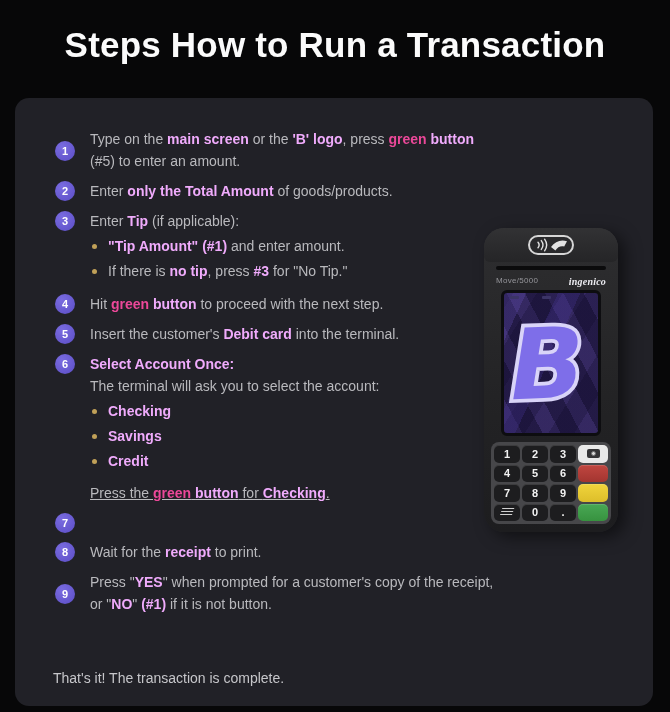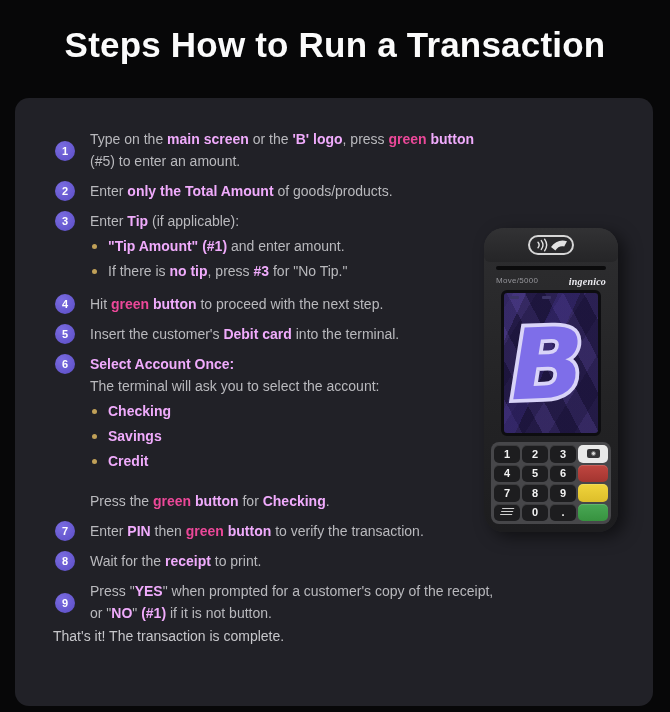--- a/index.html
+++ b/index.html
@@ -20,23 +20,23 @@
          color:#fff;font-size:11px;font-weight:700;
          display:flex;align-items:center;justify-content:center;}
   .stepbody{margin-left:15px;font-size:14px;line-height:22px;color:#b9b9bd;}
   .line{white-space:nowrap;}
   .t-b{color:#f0abfc;font-weight:700;}
   .t-g{color:#ec4899;font-weight:700;}
   .bullets{margin-top:3px;}
   .bullet{display:flex;margin-bottom:3px;}
   .dot{width:5px;height:5px;border-radius:50%;background:#c0a058;flex:0 0 5px;
        margin:9px 11px 0 2px;}
-  .after{margin-top:18px;}
-
-  .footer{position:absolute;left:38px;top:530px;font-size:14px;color:#c6c6ca;white-space:nowrap;}
+  .after{margin-top:10px;text-decoration:underline;}
+
+  .footer{position:absolute;left:38px;top:572px;font-size:14px;color:#c6c6ca;white-space:nowrap;}
 
   
   .terminal{position:absolute;left:455px;top:126px;width:160px;height:312px;}
   .tbody{position:absolute;left:14px;top:4px;width:134px;height:304px;border-radius:20px;
          background:linear-gradient(180deg,#2e2e30,#232325 55%,#1d1d1f);
          box-shadow:7px 5px 16px rgba(0,0,0,.5);}
   .tbody::after{content:"";position:absolute;right:-6px;top:58px;height:176px;width:13px;
          background:#19191b;border-radius:10px;z-index:-1;}
   .tcap{height:34px;border-radius:20px 20px 6px 6px;
         background:linear-gradient(180deg,#323234,#252527);
@@ -148,23 +148,20 @@
               <div>
                 <div class="line"><span class="t-b">Credit</span></div>
               </div>
             </div>
           </div>
           <div class="line after"><span class="t-n">Press the </span><span class="t-g">green</span><span class="t-n"> </span><span class="t-b">button</span><span class="t-n"> for </span><span class="t-b">Checking</span><span class="t-n">.</span></div>
         </div>
       </div>
       <div class="step">
         <div class="badge">7</div>
-        <div class="stepbody">
-          <div class="line"><span class="t-n">Enter </span><span class="t-b">PIN</span><span class="t-n"> then </span><span class="t-g">green</span><span class="t-n"> </span><span class="t-b">button</span><span class="t-n"> to verify the transaction.</span></div>
-        </div>
       </div>
       <div class="step">
         <div class="badge">8</div>
         <div class="stepbody">
           <div class="line"><span class="t-n">Wait for the </span><span class="t-b">receipt</span><span class="t-n"> to print.</span></div>
         </div>
       </div>
       <div class="step">
         <div class="badge" style="align-self: center;">9</div>
         <div class="stepbody">

